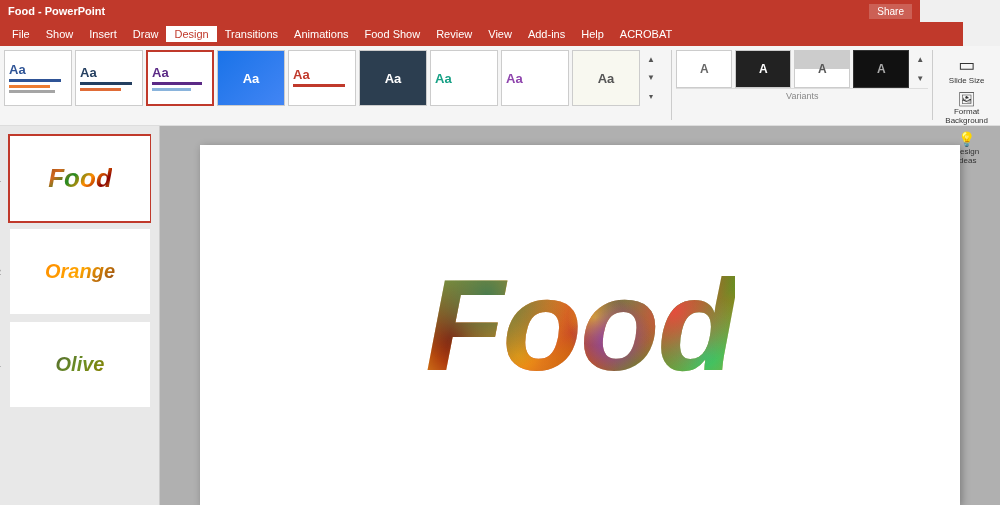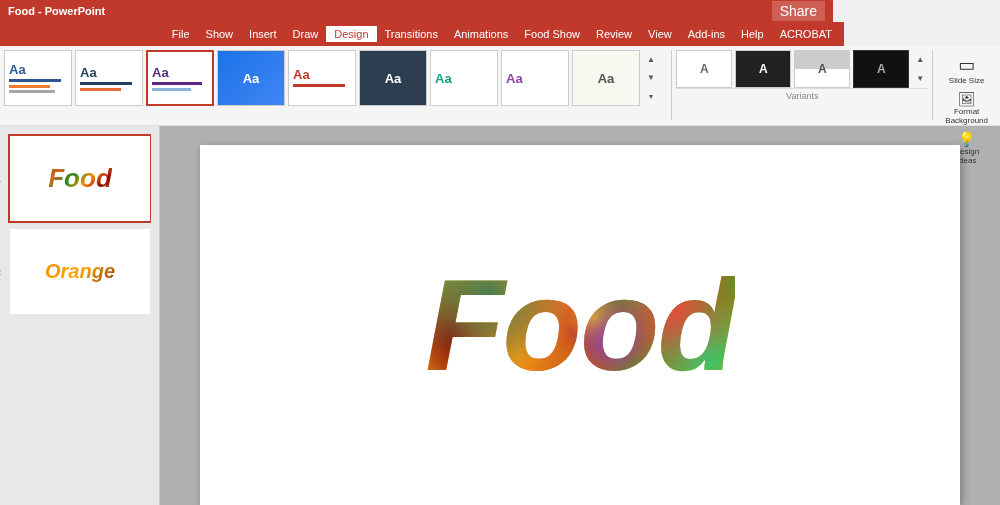--- a/index.html
+++ b/index.html
@@ -1,24 +1,24 @@
 <!DOCTYPE html>
 <html><head>
   <meta charset="utf-8">
   <style>
     * { margin: 0; padding: 0; box-sizing: border-box; }
     body { width: 1000px; height: 505px; overflow: hidden; font-family: 'Segoe UI', Arial, sans-serif; background: #f0f0f0; }
 
     
-    .ribbon { width: 833px; background: #c0392b; height: 22px; display: flex; align-items: center; padding: 0 8px; }
+    .ribbon { width: 920px; background: #c0392b; height: 22px; display: flex; align-items: center; padding: 0 8px; }
     .ribbon-title { color: white; font-size: 11px; font-weight: bold; }
-    .ribbon-share { color: white; font-size: 14px; margin-left: auto; background: rgba(255,255,255,0.2); padding: 2px 8px; cursor: pointer; }
-
-    
-    .menubar { width: 844px; background: #c0392b; height: 24px; display: flex; align-items: center; padding: 0 4px; justify-content: flex-end; }
+    .ribbon-share { color: white; font-size: 10px; margin-left: auto; background: rgba(255,255,255,0.2); padding: 2px 8px; cursor: pointer; }
+
+    
+    .menubar { width: 963px; background: #c0392b; height: 24px; display: flex; align-items: center; padding: 0 4px; }
     .menubar-item { color: white; font-size: 11px; padding: 2px 8px; cursor: pointer; }
     .menubar-item.active { background: white; color: #c0392b; }
     .search-bar { margin-left: 10px; background: rgba(255,255,255,0.15); border: none; color: white; font-size: 10px; padding: 2px 20px 2px 8px; width: 180px; border-radius: 2px; }
     .search-bar::placeholder { color: rgba(255,255,255,0.8); }
 
     
     .themes-ribbon { background: #f5f5f5; border-bottom: 1px solid #ddd; height: 80px; display: flex; align-items: flex-start; padding: 4px 4px 0 4px; position: relative; }
     .theme-item { width: 68px; height: 56px; border: 1px solid #ccc; background: white; cursor: pointer; display: flex; align-items: center; justify-content: center; position: relative; }
     .theme-item.selected { border: 2px solid #c0392b; }
     .section-label { font-size: 9px; color: #888; text-align: center; border-top: 1px solid #ddd; width: 100%; padding-top: 2px; margin-top: auto; }
@@ -237,20 +237,26 @@
     </div>
 
     <div class="slide-thumb">
       <span class="slide-num">2</span>
       <div class="slide-inner">
         <span class="slide-text slide-text-orange">Orange</span>
       </div>
     </div>
 
 
+    <div class="slide-thumb">
+      <span class="slide-num">4</span>
+      <div class="slide-inner">
+        <span class="slide-text slide-text-olive">Olive</span>
+      </div>
+    </div>
 
   </div>
 
   <div class="canvas-area">
     <div class="slide-canvas">
       <div class="big-food-text">Food</div>
     </div>
   </div>
 
 </div>

